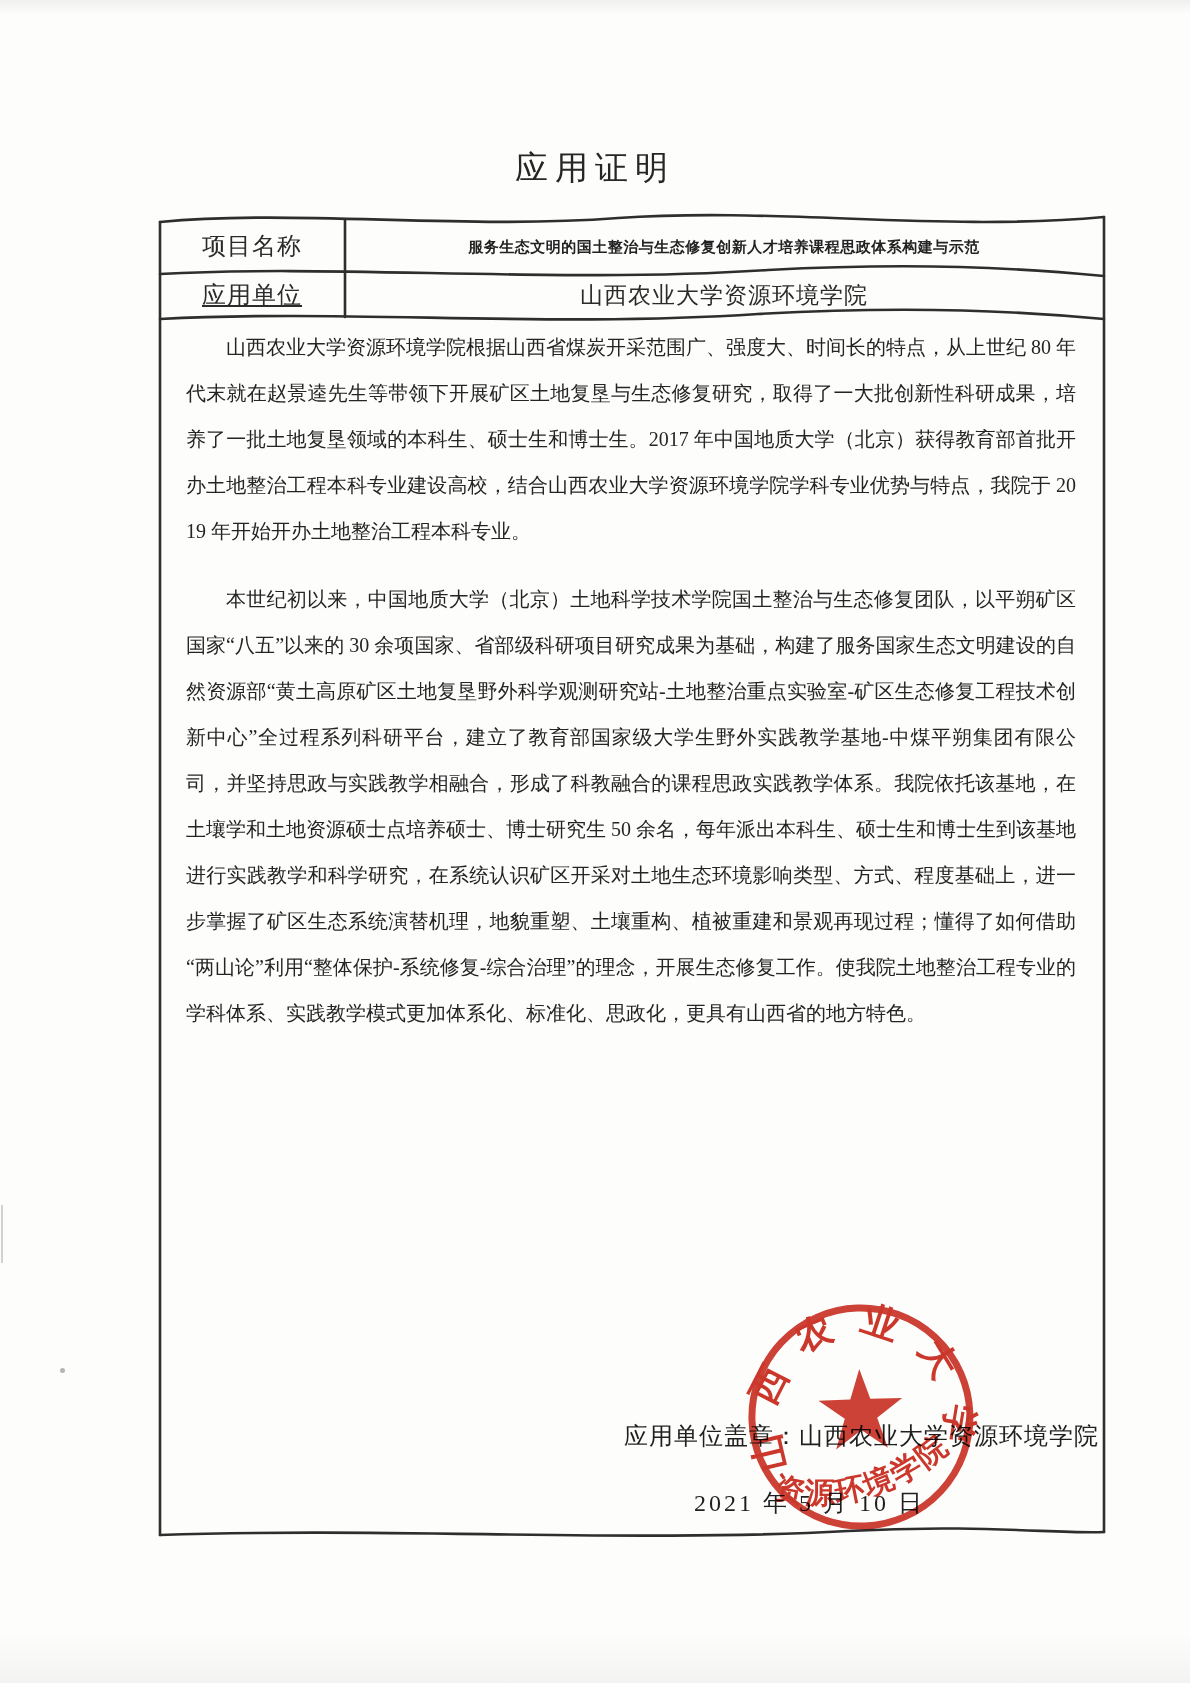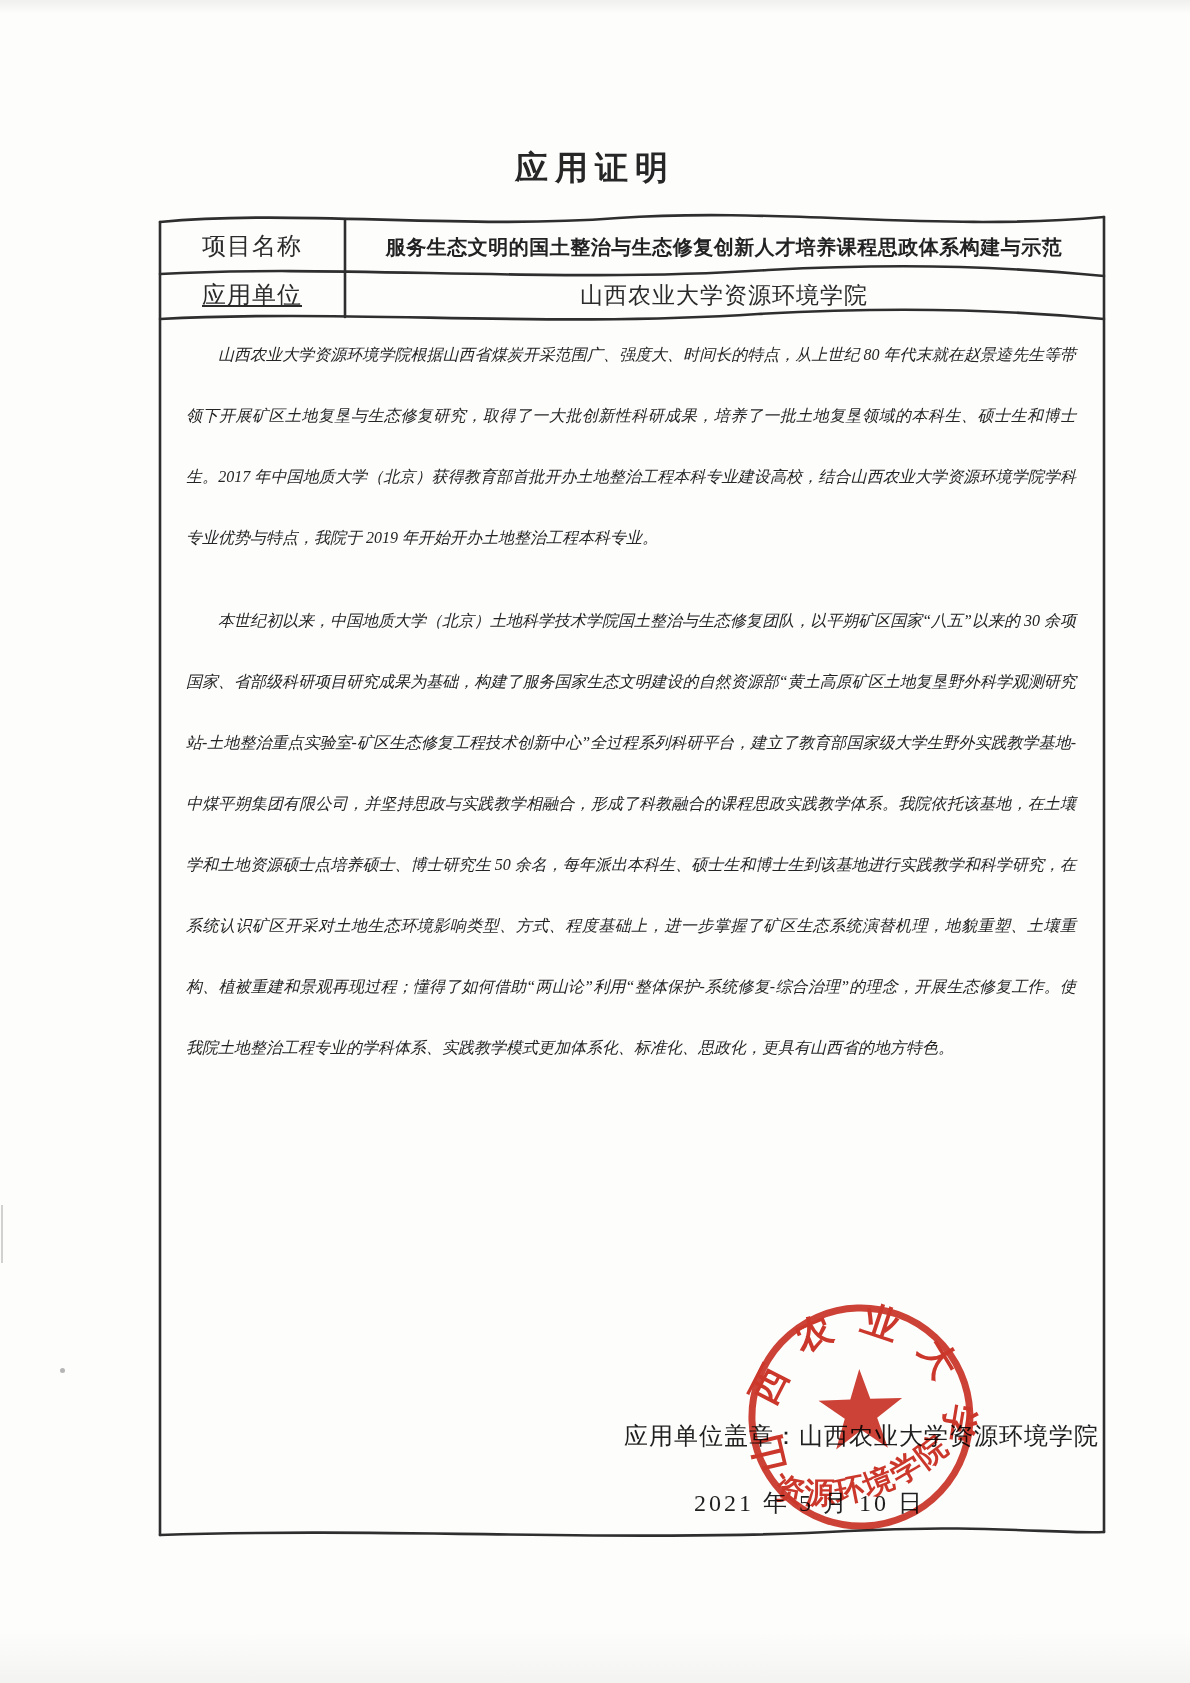--- a/index.html
+++ b/index.html
@@ -8,34 +8,34 @@
     background:#e9e9e7;
     font-family:"Liberation Serif","DejaVu Serif",serif;
   }
   .page{
     position:relative;width:1190px;height:1683px;overflow:hidden;
     background:linear-gradient(180deg,#f0f0ee 0px,#fdfdfc 14px,#fdfdfc 97%,#f3f3f1 100%);
     color:#2b2b2b;
   }
   .doc-title{
     position:absolute;left:0;top:146px;width:100%;
-    text-align:center;font-size:33px;font-weight:bold;
+    text-align:center;font-size:33px;font-weight:normal;
     letter-spacing:7px;color:#262626;
   }
   .doc-box{position:absolute;left:158px;top:206px;width:948px;height:1334px;}
   .borders{position:absolute;left:0;top:0;width:948px;height:1334px;pointer-events:none;}
   .cell{position:absolute;display:flex;align-items:center;justify-content:center;}
   .cell-label-1{left:4px;top:14px;width:180px;height:52px;font-size:24px;letter-spacing:1px;}
-  .cell-value-1{left:190px;top:16px;width:752px;height:50px;font-size:20px;font-weight:600;letter-spacing:.5px;color:#222;}
+  .cell-value-1{left:190px;top:16px;width:752px;height:50px;font-size:15px;font-weight:600;letter-spacing:.5px;color:#222;}
   .cell-label-2{left:4px;top:68px;width:180px;height:42px;font-size:24px;letter-spacing:1px;text-decoration:underline;}
   .cell-value-2{left:190px;top:68px;width:752px;height:42px;font-size:23px;letter-spacing:1px;text-align:center;}
   .body-text{
     position:absolute;left:28px;top:118px;width:890px;
-    font-size:16px;line-height:61px;text-align:justify;
-    word-break:break-all;color:#242424;font-style:italic;
+    font-size:20px;line-height:46px;text-align:justify;
+    word-break:break-all;color:#242424;
   }
   .body-text p{margin:0 0 22px 0;text-indent:2em;}
   .stamp-line{position:absolute;left:588px;top:1420px;font-size:24px;letter-spacing:1px;color:#1f1f1f;margin-left:36px;}
   .date-line{position:absolute;left:694px;top:1487px;font-size:24px;letter-spacing:3px;color:#1f1f1f;}
   .seal{
     position:absolute;left:742px;top:1300px;width:238px;height:238px;
     mix-blend-mode:multiply;opacity:.93;transform:rotate(-2deg);
   }
   .artifact-dot{position:absolute;left:60px;top:1368px;width:5px;height:5px;border-radius:50%;background:#8f8f8f;opacity:.65;}
   .artifact-line{position:absolute;left:1px;top:1205px;width:2px;height:58px;background:#c6c6c4;opacity:.8;}

